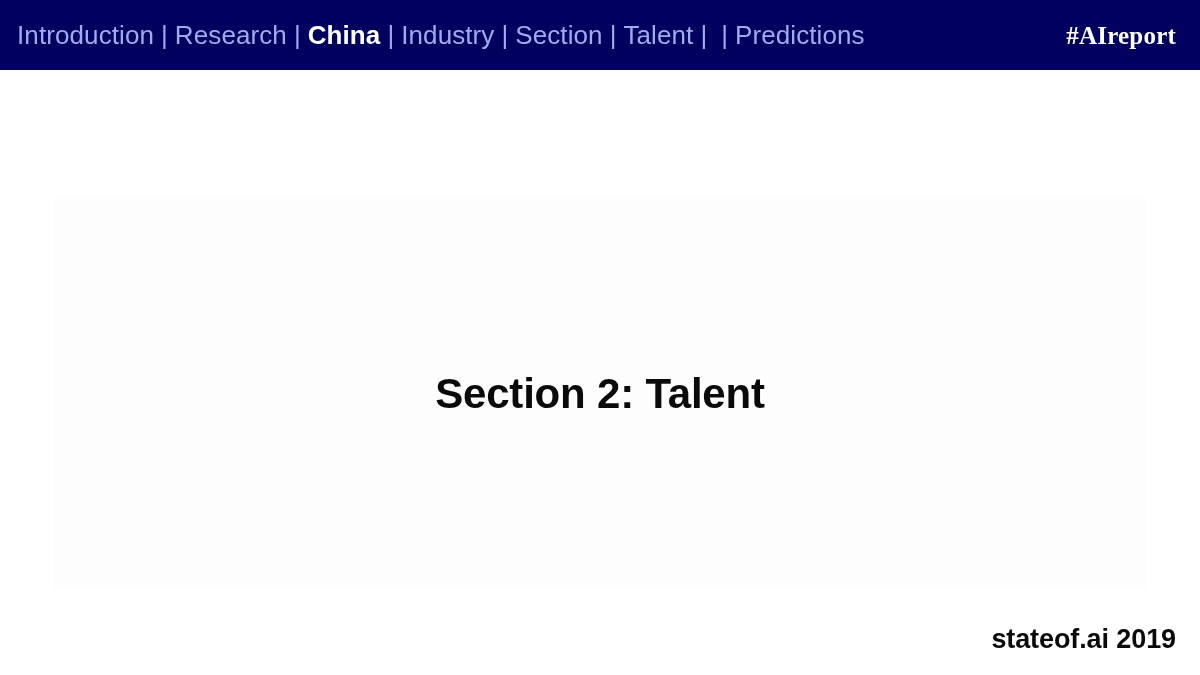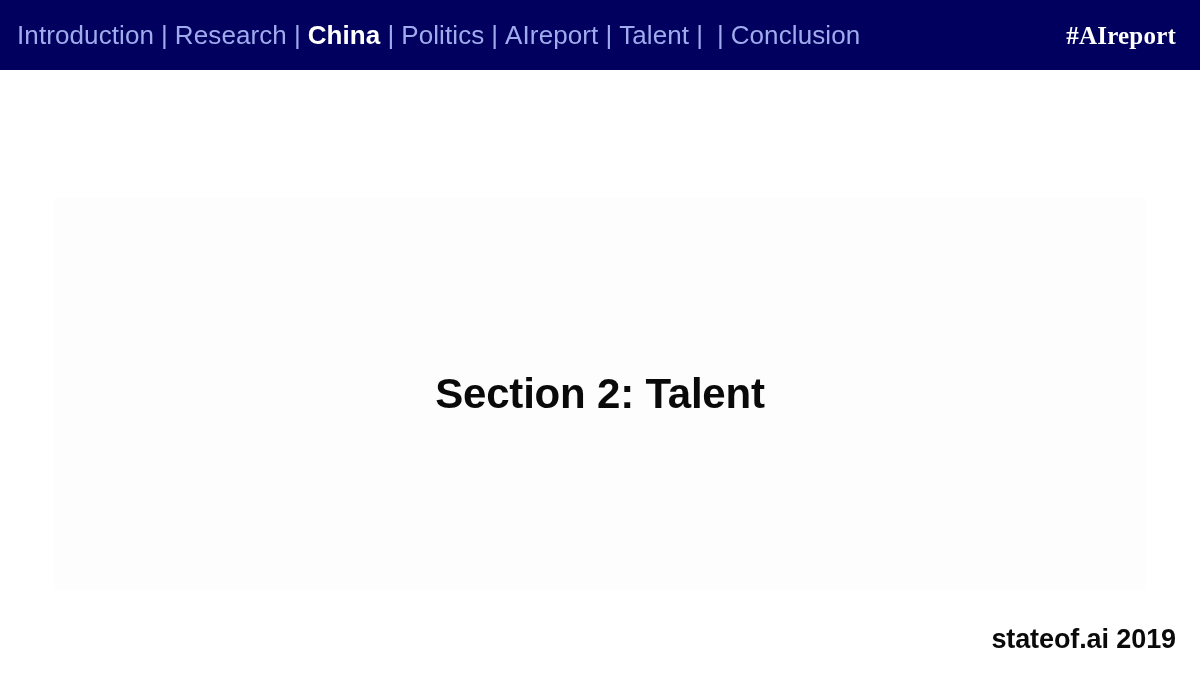--- a/index.html
+++ b/index.html
@@ -142,32 +142,32 @@
 
       <span class="nav-item">Introduction</span>
       <span class="nav-sep">|</span>
 
       <span class="nav-item">Research</span>
       <span class="nav-sep">|</span>
 
       <span class="nav-item active">China</span>
       <span class="nav-sep">|</span>
 
-      <span class="nav-item">Politics</span>
+      <span class="nav-item">Industry</span>
       <span class="nav-sep">|</span>
 
-      <span class="nav-item">AIreport</span>
+      <span class="nav-item">Section</span>
       <span class="nav-sep">|</span>
 
       <span class="nav-item">Talent</span>
       <span class="nav-sep">|</span>
 
       <span class="nav-sep">|</span>
 
-      <span class="nav-item">Conclusion</span>
+      <span class="nav-item">Predictions</span>
 
     </div>
 
     <div class="nav-hashtag">#AIreport</div>
 
   </div>
 
   <div class="content-panel"></div>
 
   <div class="section-title">

